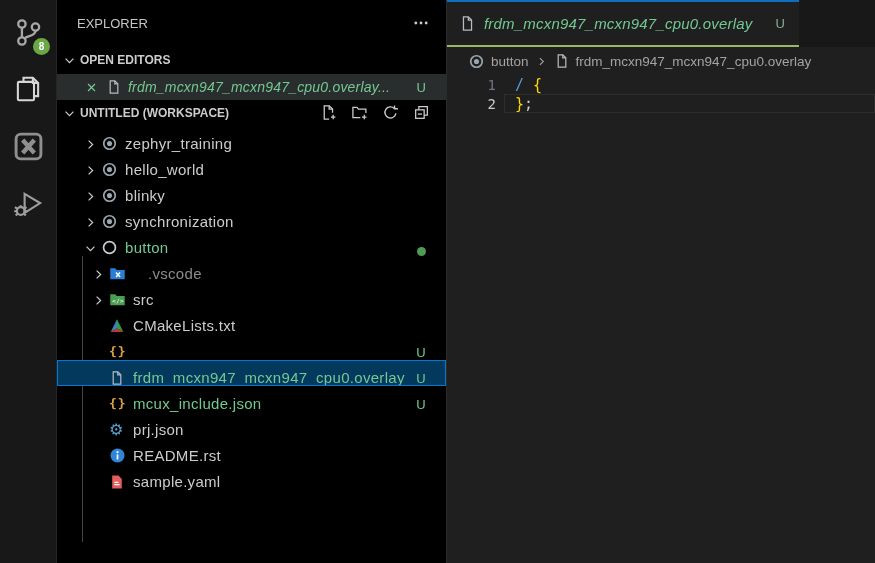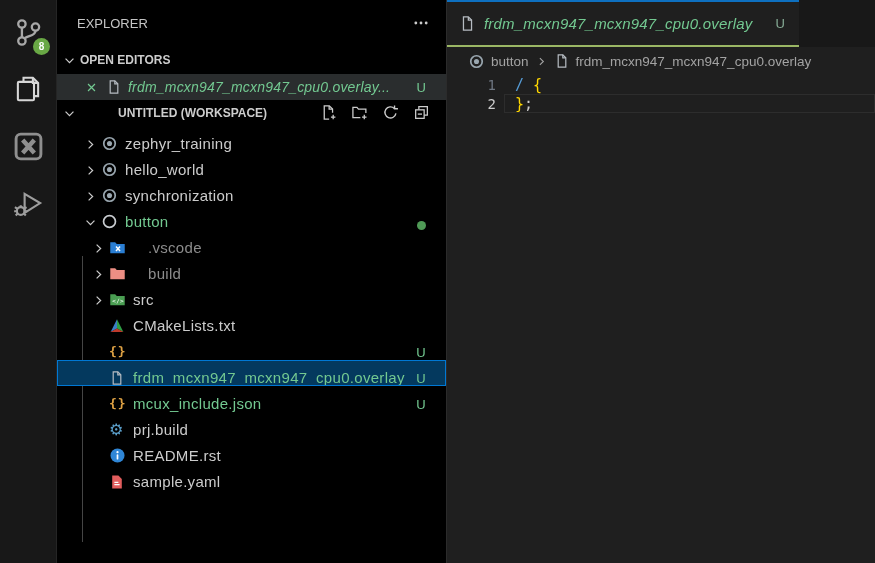--- a/index.html
+++ b/index.html
@@ -18,21 +18,21 @@
 
   
   .sidebar { width:390px; background:#000000; border-right:1px solid #2b2b2b;
     display:flex; flex-direction:column; flex:none; position:relative; }
   .sidebar-title { height:46px; display:flex; align-items:center; padding-left:20px;
     font-size:13px; color:#c5c5c5; position:relative; }
   .sidebar-title .ellipsis { position:absolute; right:16px; top:14px; cursor:pointer; }
   .section-header { display:flex; align-items:center; padding-left:4px;
     font-size:12px; font-weight:bold; color:#cccccc; position:relative; cursor:pointer; }
   .section-header.oe { height:28px; }
-  .section-header.ws { height:26px;gap:38px; }
+  .section-header.ws { height:26px; }
   .twisty { width:16px; height:16px; display:flex; align-items:center; justify-content:center; margin-right:3px; }
   .ws-actions { position:absolute; right:16px; top:3px; display:flex; gap:13px; }
   .ws-actions .act { width:18px; height:18px; display:flex; align-items:center; justify-content:center; cursor:pointer; }
 
   .oe-row { height:26px; background:#2a2d2e; display:flex; align-items:center;
     padding-left:27px; position:relative; cursor:pointer; }
   .oe-row .close { width:16px; height:16px; margin-right:6px; display:flex; align-items:center; }
   .oe-row .ficon { width:20px; display:flex; align-items:center; }
   .oe-label { font-style:italic; color:#73C991; font-size:14px; margin-left:2px;
     letter-spacing:.2px; white-space:nowrap; }
@@ -237,20 +237,34 @@
             <svg viewBox="0 0 16 16" width="15" height="15">
               <path d="M6 3.8 10.3 8 6 12.2" fill="none" stroke="#cccccc" stroke-width="1.3"></path>
             </svg>
           </span>
           <span class="ficon">
             <svg viewBox="0 0 16 16" width="17" height="17">
               <circle cx="8" cy="8" r="5.4" fill="none" stroke="#9aa7b0" stroke-width="1.6"></circle>
               <circle cx="8" cy="8" r="2.4" fill="#9aa7b0"></circle>
             </svg>
           </span>
+          <span class="label">blinky</span>
+        </div>
+        <div class="row l0">
+          <span class="twist">
+            <svg viewBox="0 0 16 16" width="15" height="15">
+              <path d="M6 3.8 10.3 8 6 12.2" fill="none" stroke="#cccccc" stroke-width="1.3"></path>
+            </svg>
+          </span>
+          <span class="ficon">
+            <svg viewBox="0 0 16 16" width="17" height="17">
+              <circle cx="8" cy="8" r="5.4" fill="none" stroke="#9aa7b0" stroke-width="1.6"></circle>
+              <circle cx="8" cy="8" r="2.4" fill="#9aa7b0"></circle>
+            </svg>
+          </span>
           <span class="label">synchronization</span>
         </div>
         <div class="row l0 c-green">
           <span class="twist">
             <svg viewBox="0 0 16 16" width="15" height="15">
               <path d="M3.8 6 8 10.3 12.2 6" fill="none" stroke="#cccccc" stroke-width="1.3"></path>
             </svg>
           </span>
           <span class="ficon">
             <svg viewBox="0 0 16 16" width="17" height="17">
@@ -266,33 +280,20 @@
               <path d="M6 3.8 10.3 8 6 12.2" fill="none" stroke="#cccccc" stroke-width="1.3"></path>
             </svg>
           </span>
           <span class="ficon">
             <svg viewBox="0 0 16 16" width="17" height="17">
               <path d="M1.2 3h4.6l1.5 1.7h7.5v8.8H1.2z" fill="#2a7ed3"></path>
               <path d="M6.6 7l3.8 4.3 M10.4 7l-3.8 4.3" stroke="#fff" stroke-width="1.4"></path>
             </svg>
           </span>
           <span class="label">.vscode</span>
-        </div>
-        <div class="row l1 c-dim">
-          <span class="twist">
-            <svg viewBox="0 0 16 16" width="15" height="15">
-              <path d="M6 3.8 10.3 8 6 12.2" fill="none" stroke="#cccccc" stroke-width="1.3"></path>
-            </svg>
-          </span>
-          <span class="ficon">
-            <svg viewBox="0 0 16 16" width="17" height="17">
-              <path d="M1.2 3h4.6l1.5 1.7h7.5v8.8H1.2z" fill="#ed8e84"></path>
-            </svg>
-          </span>
-          <span class="label">build</span>
         </div>
         <div class="row l1">
           <span class="twist">
             <svg viewBox="0 0 16 16" width="15" height="15">
               <path d="M6 3.8 10.3 8 6 12.2" fill="none" stroke="#cccccc" stroke-width="1.3"></path>
             </svg>
           </span>
           <span class="ficon">
             <svg viewBox="0 0 16 16" width="17" height="17">
               <path d="M1.2 3h4.6l1.5 1.7h7.5v8.8H1.2z" fill="#4a9e52"></path>
@@ -336,21 +337,21 @@
             <span class="json-braces">{}</span>
           </span>
           <span class="label">mcux_include.json</span>
           <span class="badge-u">U</span>
         </div>
         <div class="row l1">
           <span class="twist"></span>
           <span class="ficon">
             <span class="gear-glyph">⚙</span>
           </span>
-          <span class="label">prj.build</span>
+          <span class="label">prj.json</span>
         </div>
         <div class="row l1">
           <span class="twist"></span>
           <span class="ficon">
             <svg viewBox="0 0 16 16" width="17" height="17">
               <circle cx="8" cy="8" r="6.6" fill="#2f86d6"></circle>
               <circle cx="8" cy="4.9" r="1.05" fill="#fff"></circle>
               <rect x="7.2" y="6.8" width="1.6" height="5" rx="0.8" fill="#fff"></rect>
             </svg>
           </span>

